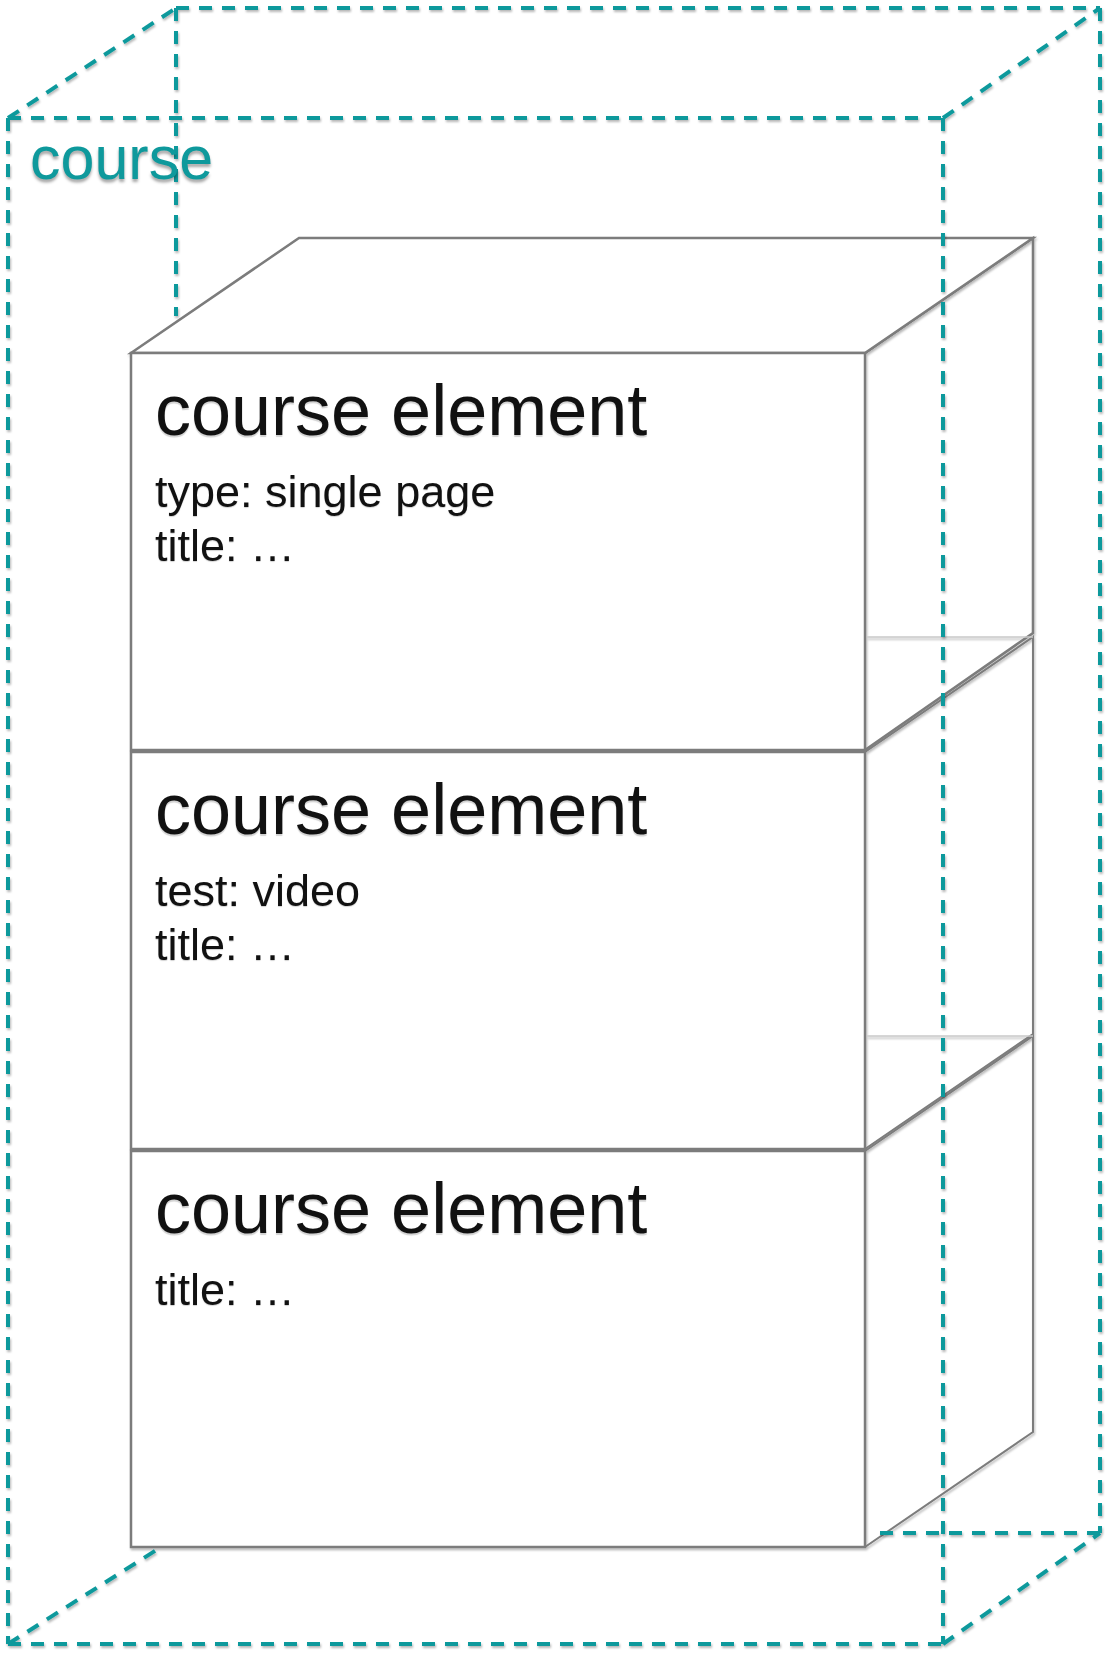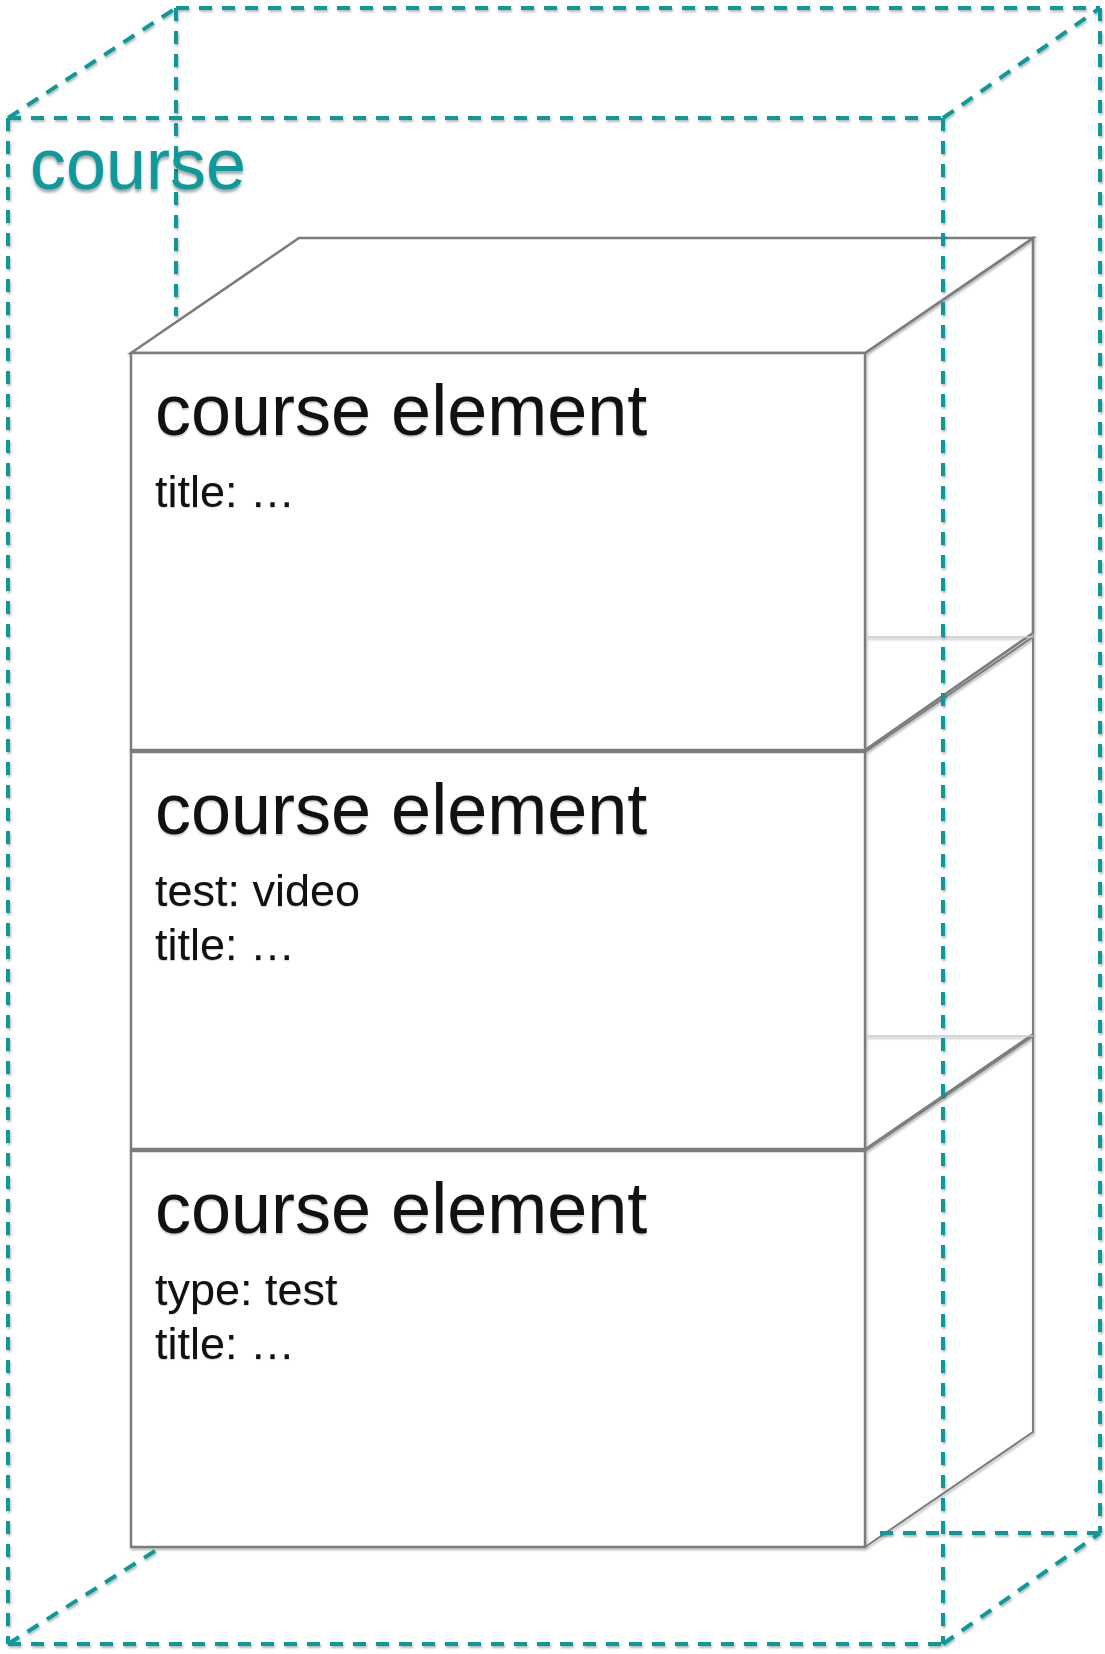--- a/index.html
+++ b/index.html
@@ -12,21 +12,21 @@
     position:relative;
     width:1105px;height:1654px;
     background:#ffffff;
     font-family:"Liberation Sans", sans-serif;
     overflow:hidden;
   }
   .wire{position:absolute;left:0;top:0;width:1105px;height:1654px;}
   .course-label{
     position:absolute;
     left:30px;top:128px;
-    font-size:72px;
+    font-size:61px;
     line-height:1.0;
     color:var(--teal);
     text-shadow:0 3px 3px rgba(0,0,0,0.35);
     white-space:nowrap;
   }
   .element-box{
     position:absolute;
     left:131px;width:734px;height:397px;
     box-sizing:border-box;
     padding:19px 10px 0 24px;
@@ -96,33 +96,33 @@
       <path d="M943 1644 L1100 1533"></path>
       <path d="M8 1644 L158 1549"></path>
     </g>
   </svg>
 
   <div class="course-label">course</div>
 
   <div class="element-box box-1">
     <div class="el-heading">course element</div>
     <div class="el-meta">
+      <div class="el-line">type: single page</div>
       <div class="el-line">title: …</div>
     </div>
   </div>
 
   <div class="element-box box-2">
     <div class="el-heading">course element</div>
     <div class="el-meta">
       <div class="el-line">test: video</div>
       <div class="el-line">title: …</div>
     </div>
   </div>
 
   <div class="element-box box-3">
     <div class="el-heading">course element</div>
     <div class="el-meta">
-      <div class="el-line">type: test</div>
       <div class="el-line">title: …</div>
     </div>
   </div>
 
 </div>
 
 </body></html>

